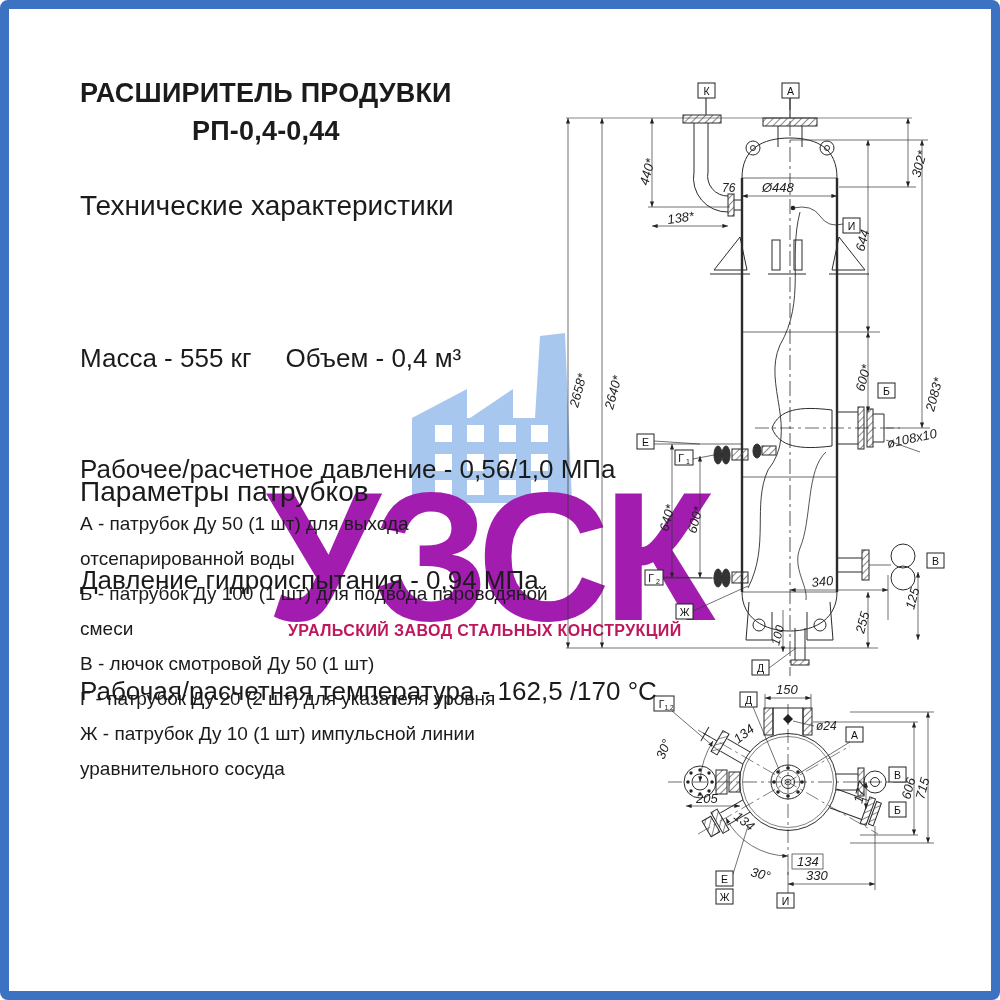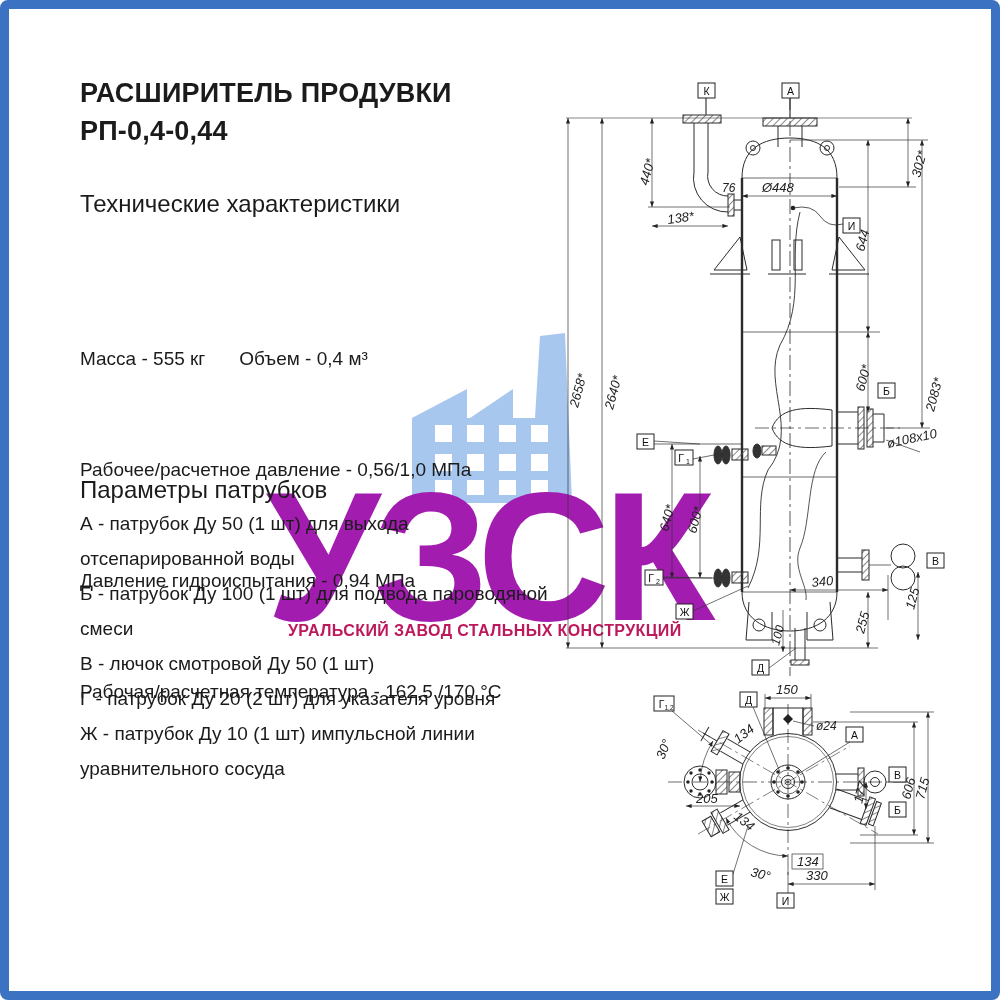--- a/index.html
+++ b/index.html
@@ -1,23 +1,23 @@
 <!DOCTYPE html>
 <html><head>
 <meta charset="utf-8">
 <style>
   html,body{margin:0;padding:0;}
   body{width:1000px;height:1000px;position:relative;background:#fff;
        font-family:"Liberation Sans",sans-serif;color:#1b1b1b;overflow:hidden;}
   .frame{position:absolute;inset:0;border:9px solid #3b72c1;border-radius:8px;pointer-events:none;z-index:10;}
   .abs{position:absolute;}
   
-  .title{left:80px;top:74px;font-size:27px;font-weight:bold;line-height:38px;letter-spacing:.2px;z-index:3;}
-  .h2{font-size:24px;font-weight:400;z-index:3;}
-  .specs{left:80px;top:266px;font-size:19px;line-height:37px;white-space:pre-wrap;z-index:3;}
+  .title{left:80px;top:74px;font-size:27px;font-weight:bold;line-height:38px;letter-spacing:.2px;z-index:3;text-align:center;}
+  .h2{font-size:28px;font-weight:400;z-index:3;}
+  .specs{left:80px;top:266px;font-size:26px;line-height:37px;white-space:pre-wrap;z-index:3;}
   .specs .gap{display:inline-block;width:34px;}
   .nozzles{left:80px;top:506px;width:478px;font-size:19px;line-height:35px;z-index:3;}
   
   .wm-letters{left:266px;top:464px;font-size:184px;font-weight:bold;letter-spacing:-7px;
               color:#a21caf;line-height:1;z-index:1;}
   .wm-caption{left:288px;top:622px;font-size:16px;font-weight:bold;color:#be185d;
               letter-spacing:.4px;z-index:1;white-space:nowrap;}
   .wm-icon{left:408px;top:330px;z-index:1;}
   
   .drawing{left:540px;top:60px;z-index:2;}

